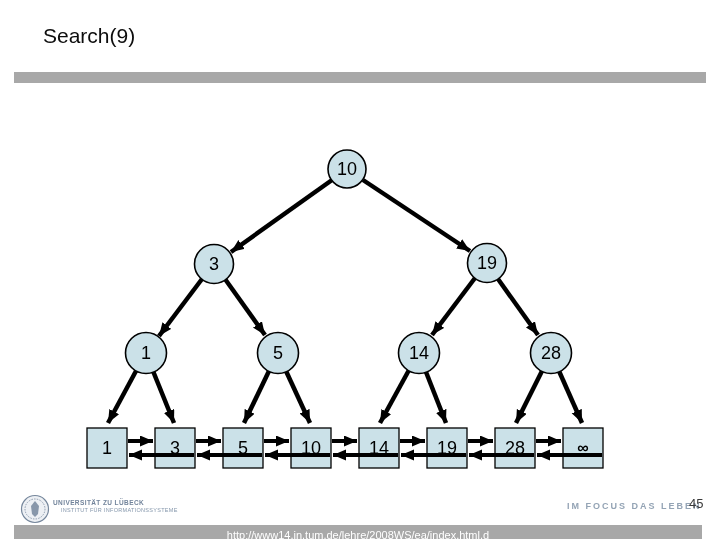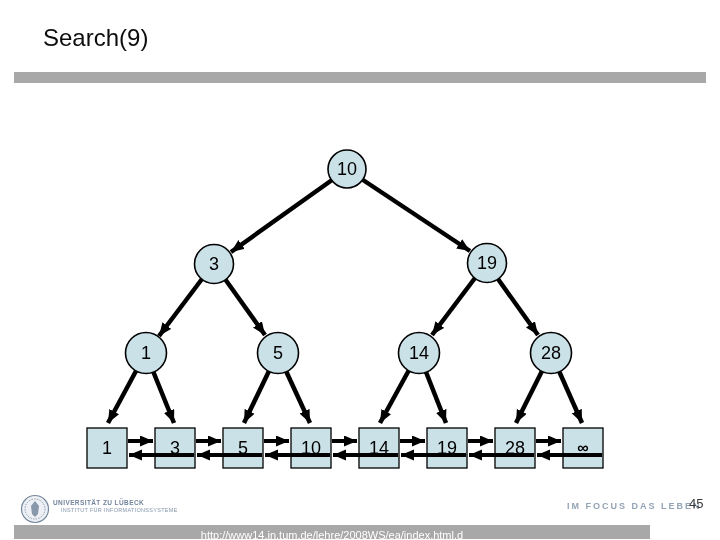--- a/index.html
+++ b/index.html
@@ -6,21 +6,21 @@
   body {
     width: 720px; height: 540px;
     background: #ffffff;
     font-family: "Liberation Sans", sans-serif;
     overflow: hidden;
   }
   .slide { position: relative; width: 720px; height: 540px; background: #fff; }
 
   .title {
     position: absolute; left: 43px; top: 24px;
-    font-size: 24px; font-weight: 400; color: #0d0d0d;
+    font-size: 21px; font-weight: 400; color: #0d0d0d;
     letter-spacing: 0px; margin: 0;
   }
   .divider-bar {
     position: absolute; left: 14px; top: 72px;
     width: 692px; height: 11px; background: #a8a8a8;
   }
 
   .tree-svg { position: absolute; left: 0; top: 0; }
 
   .edge { stroke: #000000; stroke-width: 4.5; }
@@ -54,21 +54,21 @@
     position: absolute; left: 567px; top: 501px;
     font-size: 9px; font-weight: bold; letter-spacing: 2px;
     color: #94a4b5; white-space: nowrap; text-align: center;
   }
   .page-number {
     position: absolute; left: 689px; top: 496px;
     font-size: 13px; color: #3a3a3a;
   }
   .footer-bar {
     position: absolute; left: 14px; top: 525px;
-    width: 636px; height: 14px; background: #a8a8a8;
+    width: 688px; height: 14px; background: #a8a8a8;
     text-align: center;
   }
   .footer-url {
     font-size: 11px; line-height: 14px; color: #ffffff;
     font-family: "Liberation Sans", sans-serif;
   }
 </style>
 </head>
 <body>
 

